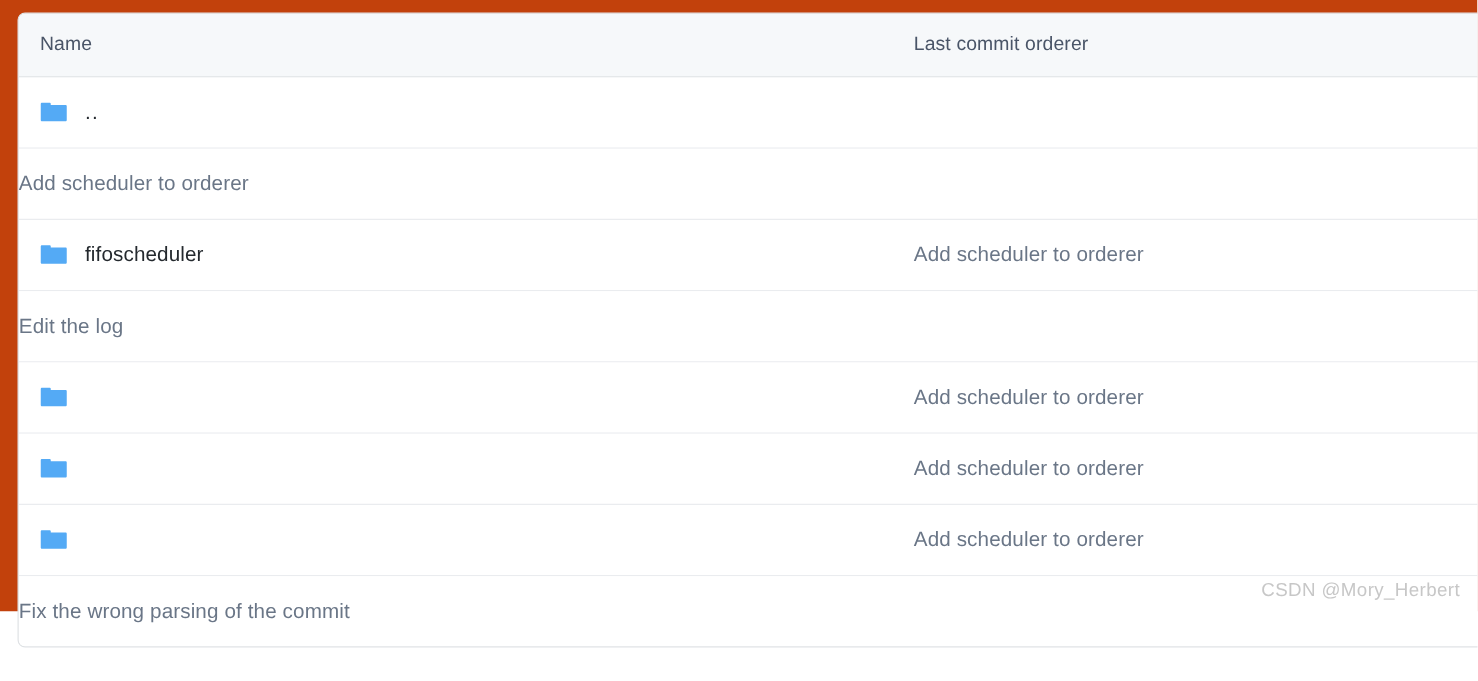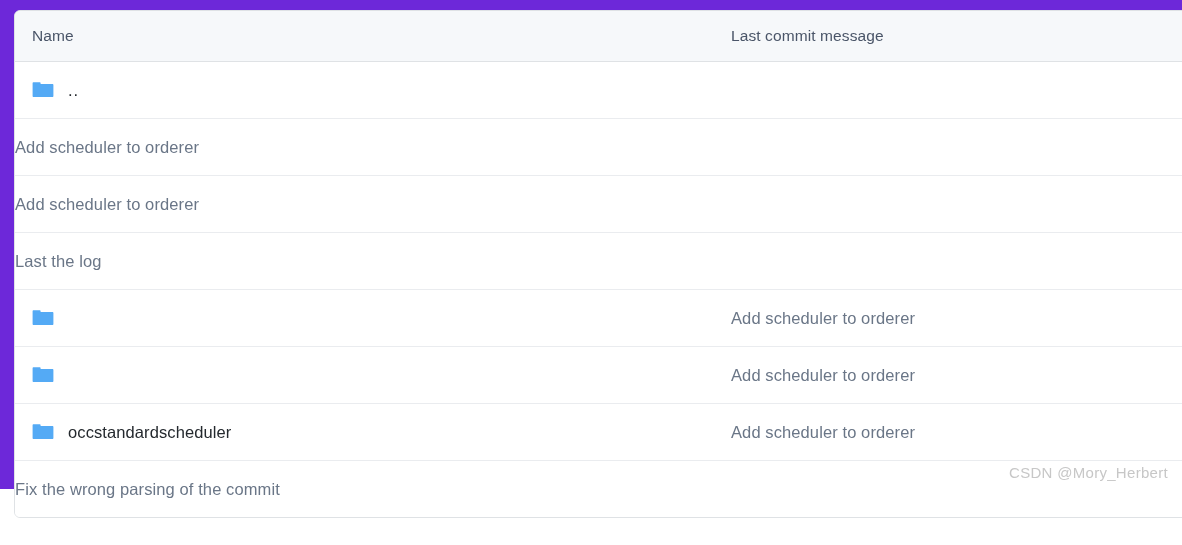--- a/index.html
+++ b/index.html
@@ -12,21 +12,21 @@
   }
   body {
     font-family: "Liberation Sans", sans-serif;
     -webkit-font-smoothing: antialiased;
   }
 
   .page {
     position: relative;
     width: 1182px;
     height: 489px;
-    background: #6d28d9;
+    background: #c2410c;
   }
 
   
   .file-table {
     position: absolute;
     left: 14px;
     top: 10px;
     width: 1182px;           
     border: 1px solid #dfe2e5;
     border-radius: 6px;
@@ -129,73 +129,80 @@
 
 <div class="page">
 
   <div class="file-table">
 
     <div class="table-head">
       <div class="col-name">
         <span class="head-label">Name</span>
       </div>
       <div class="col-msg">
-        <span class="head-label">Last commit message</span>
+        <span class="head-label">Last commit orderer</span>
       </div>
     </div>
 
     <div id="rows-container">
         <div class="table-row">
           <div class="cell-name">
             <span class="icon-slot">
               <svg width="22" height="18" viewBox="0 0 22 18">
                 <path d="M1.6 1.2h6.2c.5 0 .8.3.8.7v1.0h11.8c.6 0 1.0.4 1.0 1.0v11.0c0 .6-.4 1.0-1.0 1.0H1.6c-.6 0-1.0-.4-1.0-1.0V2.2c0-.6.4-1.0 1.0-1.0z" fill="#54aaf5"></path>
               </svg>
             </span>
             <span class="entry-name dots">..</span>
           </div>
           <div class="cell-msg"><span class="commit-msg"></span></div>
         </div>
         <div class="table-row">
           <div class="cell-msg"><span class="commit-msg">Add scheduler to orderer</span></div>
         </div>
         <div class="table-row">
-          <div class="cell-msg"><span class="commit-msg">Add scheduler to orderer</span></div>
-        </div>
-        <div class="table-row">
-          <div class="cell-msg"><span class="commit-msg">Last the log</span></div>
-        </div>
-        <div class="table-row">
-          <div class="cell-name">
-            <span class="icon-slot">
-              <svg width="22" height="18" viewBox="0 0 22 18">
-                <path d="M1.6 1.2h6.2c.5 0 .8.3.8.7v1.0h11.8c.6 0 1.0.4 1.0 1.0v11.0c0 .6-.4 1.0-1.0 1.0H1.6c-.6 0-1.0-.4-1.0-1.0V2.2c0-.6.4-1.0 1.0-1.0z" fill="#54aaf5"></path>
-              </svg>
-            </span>
-          </div>
-          <div class="cell-msg"><span class="commit-msg">Add scheduler to orderer</span></div>
-        </div>
-        <div class="table-row">
-          <div class="cell-name">
-            <span class="icon-slot">
-              <svg width="22" height="18" viewBox="0 0 22 18">
-                <path d="M1.6 1.2h6.2c.5 0 .8.3.8.7v1.0h11.8c.6 0 1.0.4 1.0 1.0v11.0c0 .6-.4 1.0-1.0 1.0H1.6c-.6 0-1.0-.4-1.0-1.0V2.2c0-.6.4-1.0 1.0-1.0z" fill="#54aaf5"></path>
-              </svg>
-            </span>
-          </div>
-          <div class="cell-msg"><span class="commit-msg">Add scheduler to orderer</span></div>
-        </div>
-        <div class="table-row">
-          <div class="cell-name">
-            <span class="icon-slot">
-              <svg width="22" height="18" viewBox="0 0 22 18">
-                <path d="M1.6 1.2h6.2c.5 0 .8.3.8.7v1.0h11.8c.6 0 1.0.4 1.0 1.0v11.0c0 .6-.4 1.0-1.0 1.0H1.6c-.6 0-1.0-.4-1.0-1.0V2.2c0-.6.4-1.0 1.0-1.0z" fill="#54aaf5"></path>
-              </svg>
-            </span>
-            <span class="entry-name">occstandardscheduler</span>
+          <div class="cell-name">
+            <span class="icon-slot">
+              <svg width="22" height="18" viewBox="0 0 22 18">
+                <path d="M1.6 1.2h6.2c.5 0 .8.3.8.7v1.0h11.8c.6 0 1.0.4 1.0 1.0v11.0c0 .6-.4 1.0-1.0 1.0H1.6c-.6 0-1.0-.4-1.0-1.0V2.2c0-.6.4-1.0 1.0-1.0z" fill="#54aaf5"></path>
+              </svg>
+            </span>
+            <span class="entry-name">fifoscheduler</span>
+          </div>
+          <div class="cell-msg"><span class="commit-msg">Add scheduler to orderer</span></div>
+        </div>
+        <div class="table-row">
+          <div class="cell-msg"><span class="commit-msg">Edit the log</span></div>
+        </div>
+        <div class="table-row">
+          <div class="cell-name">
+            <span class="icon-slot">
+              <svg width="22" height="18" viewBox="0 0 22 18">
+                <path d="M1.6 1.2h6.2c.5 0 .8.3.8.7v1.0h11.8c.6 0 1.0.4 1.0 1.0v11.0c0 .6-.4 1.0-1.0 1.0H1.6c-.6 0-1.0-.4-1.0-1.0V2.2c0-.6.4-1.0 1.0-1.0z" fill="#54aaf5"></path>
+              </svg>
+            </span>
+          </div>
+          <div class="cell-msg"><span class="commit-msg">Add scheduler to orderer</span></div>
+        </div>
+        <div class="table-row">
+          <div class="cell-name">
+            <span class="icon-slot">
+              <svg width="22" height="18" viewBox="0 0 22 18">
+                <path d="M1.6 1.2h6.2c.5 0 .8.3.8.7v1.0h11.8c.6 0 1.0.4 1.0 1.0v11.0c0 .6-.4 1.0-1.0 1.0H1.6c-.6 0-1.0-.4-1.0-1.0V2.2c0-.6.4-1.0 1.0-1.0z" fill="#54aaf5"></path>
+              </svg>
+            </span>
+          </div>
+          <div class="cell-msg"><span class="commit-msg">Add scheduler to orderer</span></div>
+        </div>
+        <div class="table-row">
+          <div class="cell-name">
+            <span class="icon-slot">
+              <svg width="22" height="18" viewBox="0 0 22 18">
+                <path d="M1.6 1.2h6.2c.5 0 .8.3.8.7v1.0h11.8c.6 0 1.0.4 1.0 1.0v11.0c0 .6-.4 1.0-1.0 1.0H1.6c-.6 0-1.0-.4-1.0-1.0V2.2c0-.6.4-1.0 1.0-1.0z" fill="#54aaf5"></path>
+              </svg>
+            </span>
           </div>
           <div class="cell-msg"><span class="commit-msg">Add scheduler to orderer</span></div>
         </div>
         <div class="table-row">
           <div class="cell-msg"><span class="commit-msg">Fix the wrong parsing of the commit</span></div>
         </div>
       </div>
 
   </div>
 

